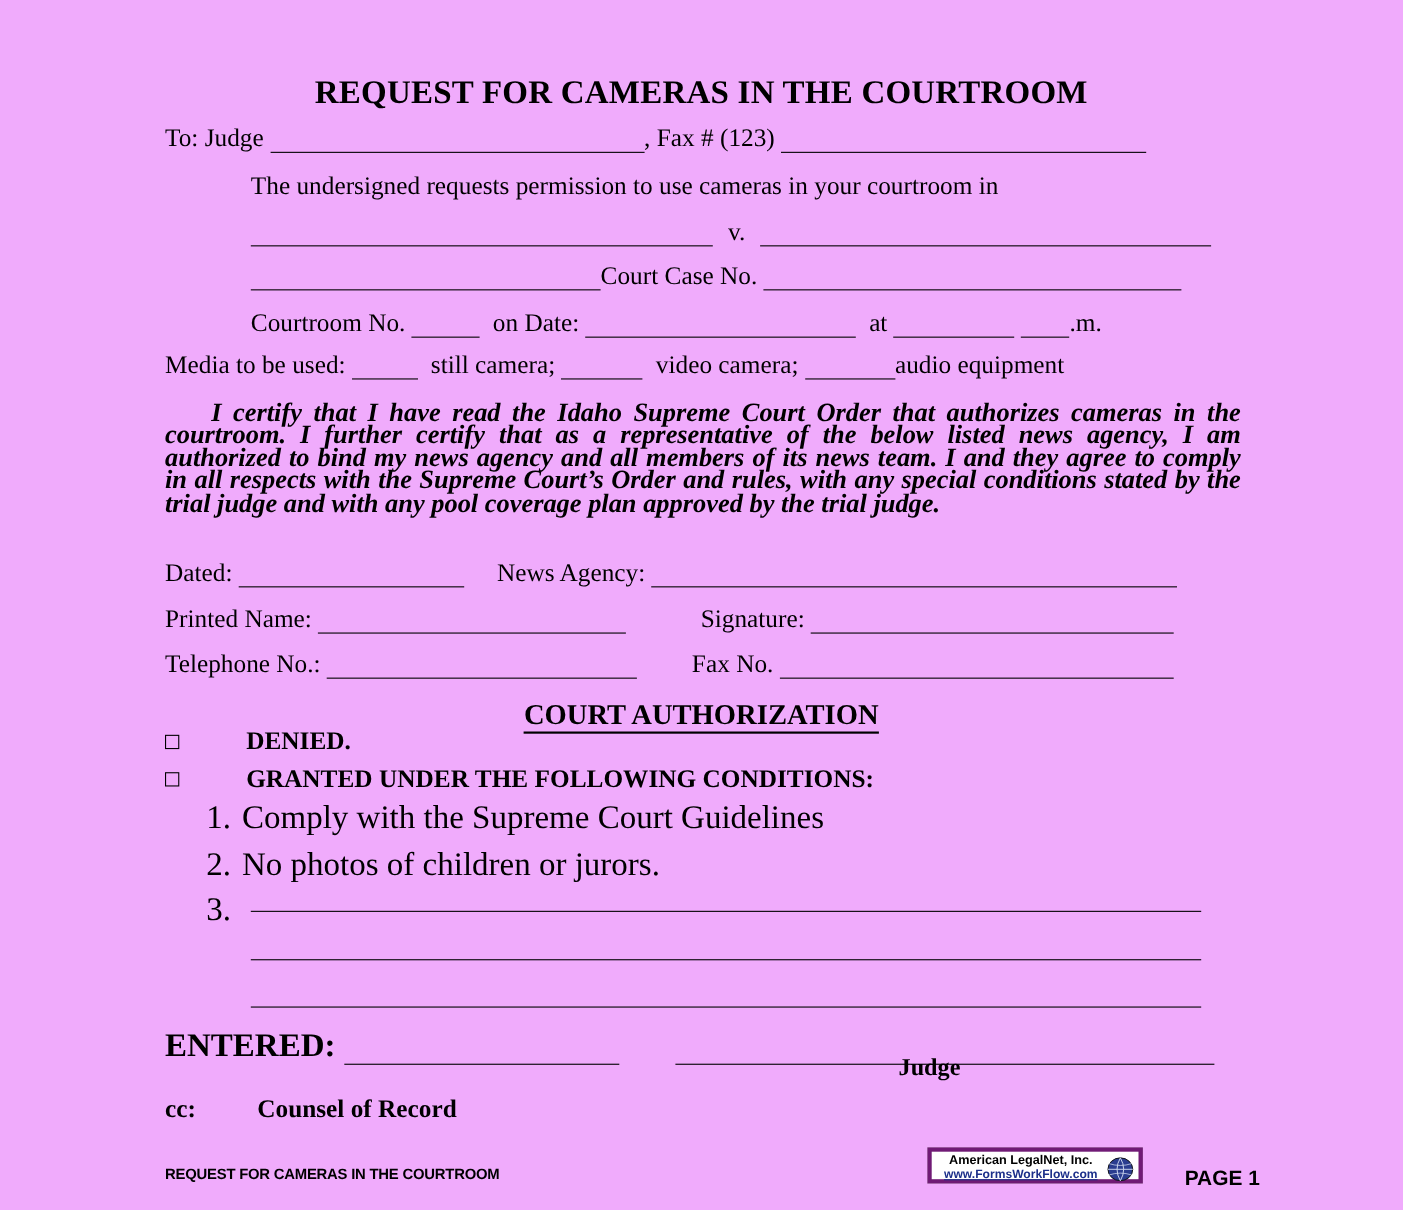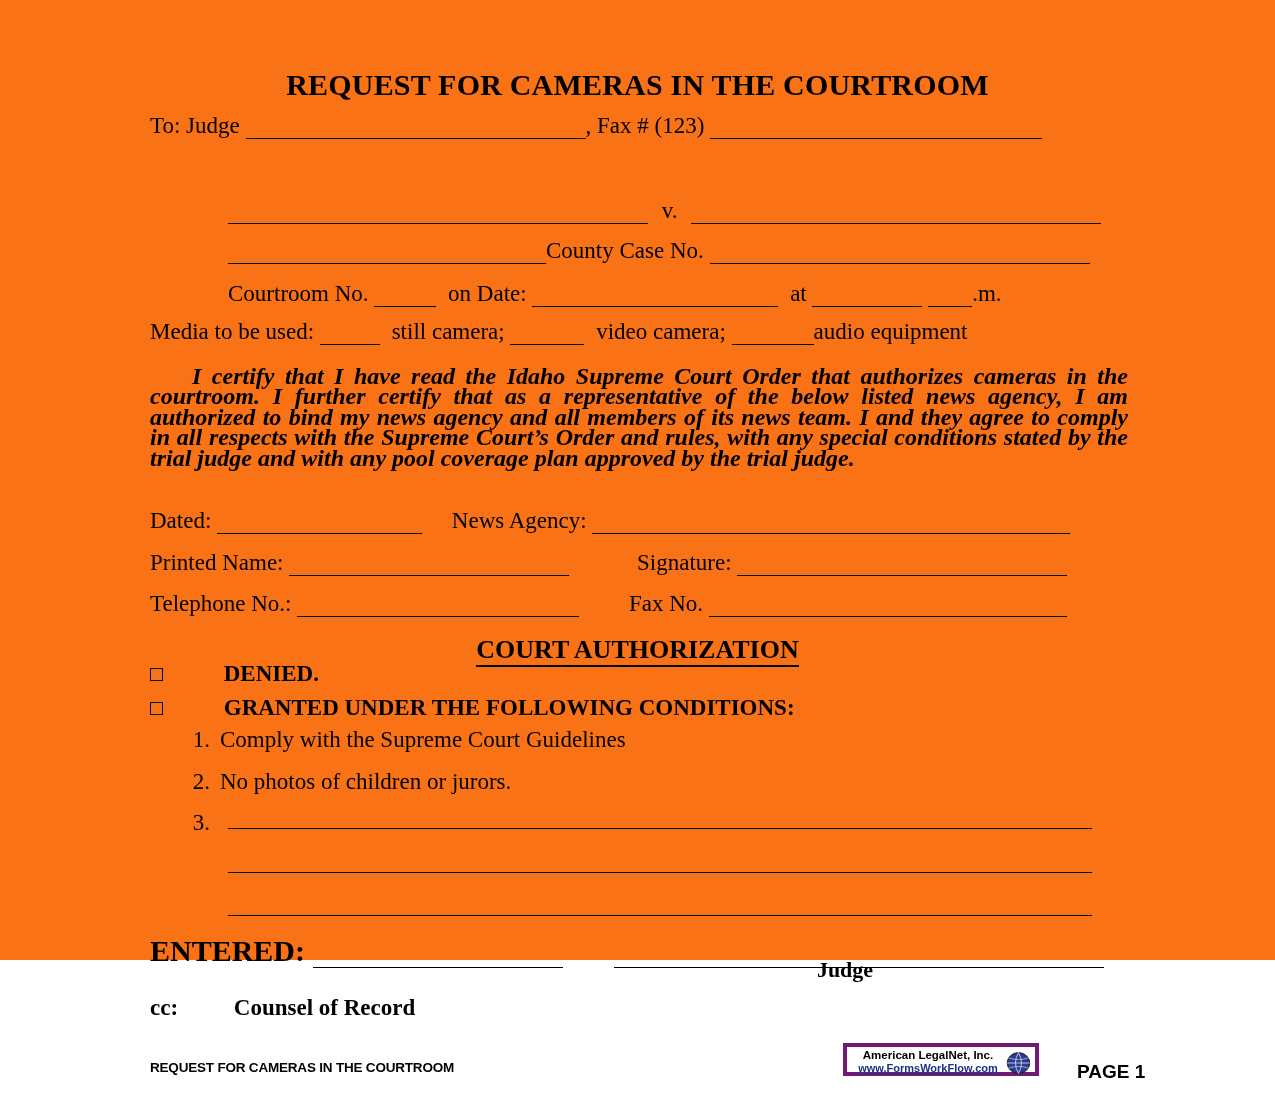--- a/index.html
+++ b/index.html
@@ -12,22 +12,22 @@
     height: 1100px;
     font-family: "Liberation Serif", serif;
     color: #000000;
     position: relative;
     overflow: hidden;
   }
   .page {
     position: absolute;
     left: 0; top: 0;
     width: 1275px;
-    height: 960px;
-    background: #f97316;
+    height: 1100px;
+    background: #f0abfc;
   }
   .title {
     text-align: center;
     font-weight: bold;
     font-size: 30px;
     letter-spacing: 0.2px;
     margin: 0;
     position: absolute;
     top: 68px;
     left: 0;
@@ -74,21 +74,21 @@
     display: inline-block;
     width: 11px;
     height: 11px;
     border: 1.3px solid #000;
     vertical-align: middle;
     margin-bottom: 3px;
   }
   .bold { font-weight: bold; }
   .cond {
     position: absolute;
-    font-size: 23px;
+    font-size: 30px;
   }
   .cond .num {
     display: inline-block;
     width: 30px;
     text-align: right;
     margin-right: 10px;
   }
   .blankline {
     position: absolute;
     border-bottom: 1.5px solid #000;
@@ -162,29 +162,30 @@
 <div class="page">
 
   <h1 class="title">REQUEST FOR CAMERAS IN THE COURTROOM</h1>
 
   <div class="line-row" style="left:150px; top:113px;">
     <span>To: Judge</span>
     <span class="fill" style="width:340px;"></span><span>, Fax # (123)</span>
     <span class="fill" style="width:332px;"></span>
   </div>
 
+  <div class="line-row" style="left:228px; top:156px;">The undersigned requests permission to use cameras in your courtroom in</div>
 
   <div class="line-row" style="left:228px; top:198px;">
     <span class="fill" style="width:420px;"></span>
     <span style="padding:0 8px;">v.</span>
     <span class="fill" style="width:410px;"></span>
   </div>
 
   <div class="line-row" style="left:228px; top:238px;">
-    <span class="fill" style="width:318px;"></span><span>County Case No.</span>
+    <span class="fill" style="width:318px;"></span><span>Court Case No.</span>
     <span class="fill" style="width:380px;"></span>
   </div>
 
   <div class="line-row" style="left:228px; top:281px;">
     <span>Courtroom No.</span>
     <span class="fill" style="width:62px;"></span>
     <span style="padding-left:6px;">on Date:</span>
     <span class="fill" style="width:246px;"></span>
     <span style="padding-left:6px;">at</span>
     <span class="fill" style="width:110px;"></span>

